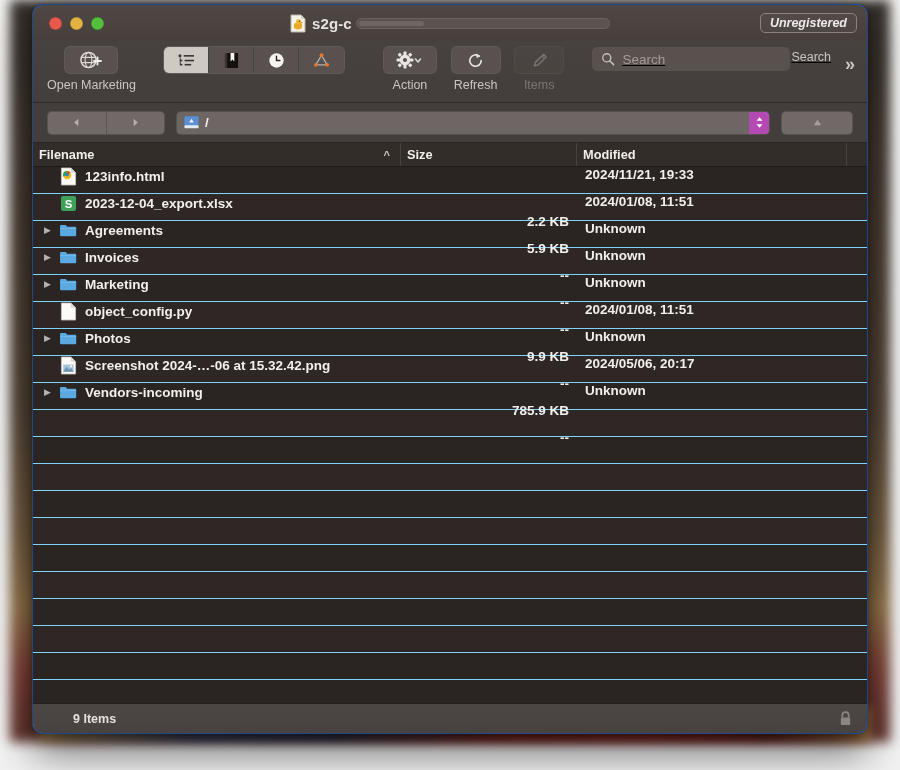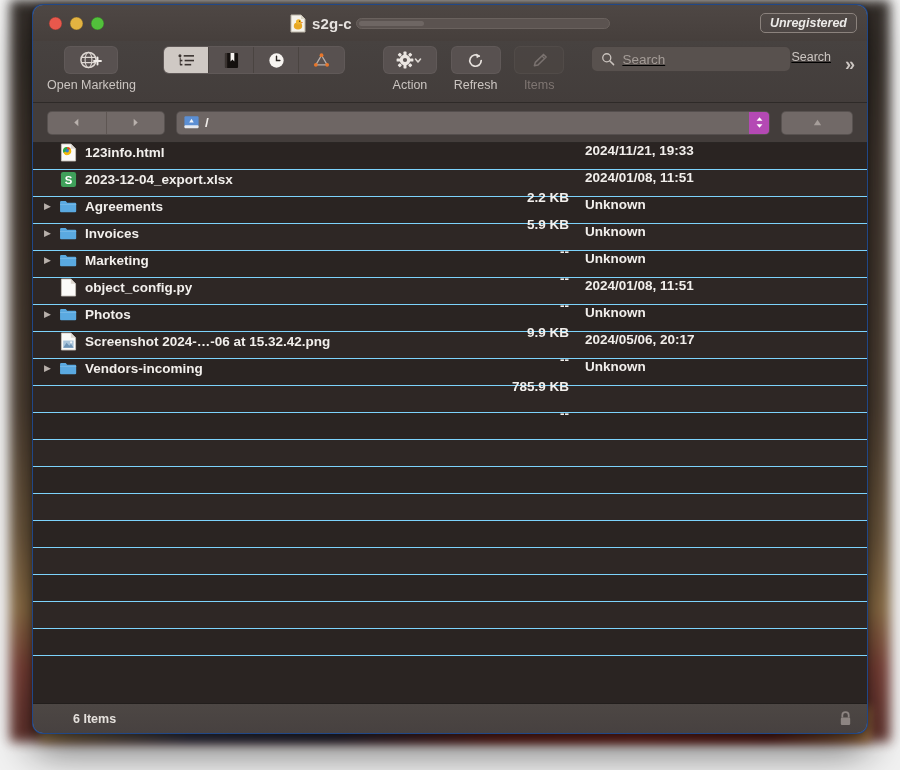--- a/index.html
+++ b/index.html
@@ -573,20 +573,33 @@
       <span>
         <svg viewBox="0 0 14 12" width="13" height="11">
             <path d="M7 3 L11 9 H3 Z" fill="#a69e9a"></path>
           </svg>
       </span>
     </div>
   </div>
 
   <div class="table-wrap">
 
+    <div class="thead">
+      <div class="th filename">
+        <span>Filename</span>
+        <span class="sort-arrow">^</span>
+      </div>
+      <div class="th size">
+        <span>Size</span>
+      </div>
+      <div class="th modified">
+        <span>Modified</span>
+      </div>
+      <div class="th pad"></div>
+    </div>
 
     <div class="rows" id="rows">
         <div class="row">
           <div class="cell-name">
             <span class="disclosure"></span>
             <span class="icon-slot">
               <svg viewBox="0 0 18 20" width="17" height="19">
                 <path d="M1.5 1 h10 l5 5 v13 h-15 z" fill="#fbfaf8" stroke="#c8c2ba" stroke-width=".9"></path>
                 <path d="M11.5 1 l5 5 h-5 z" fill="#ddd7cf"></path>
                 <circle cx="7.6" cy="8.2" r="4.1" fill="#f2b90d"></circle>
@@ -732,21 +745,21 @@
         <div class="row alt"></div>
         <div class="row"></div>
         <div class="row alt"></div>
         <div class="row"></div>
         <div class="row alt"></div>
         <div class="row"></div>
       </div>
   </div>
 
   <div class="statusbar">
-    <span class="status-text">6 Items</span>
+    <span class="status-text">9 Items</span>
     <span class="lock-slot">
       <span>
         <svg viewBox="0 0 16 18" width="15" height="17">
           <path d="M4.6 8 V5.6 a3.4 3.4 0 0 1 6.8 0 V8" fill="none" stroke="#8d8582" stroke-width="1.9"></path>
           <rect x="3" y="8" width="10" height="8" rx="1.3" fill="#8d8582"></rect>
         </svg>
       </span>
     </span>
   </div>
 

